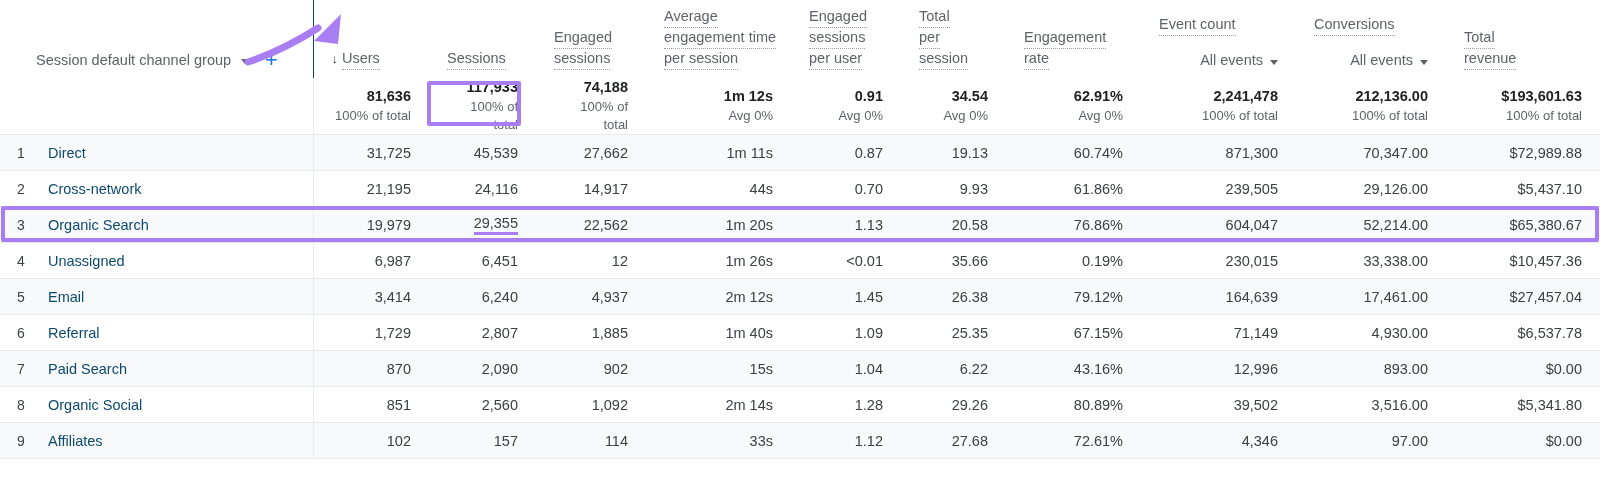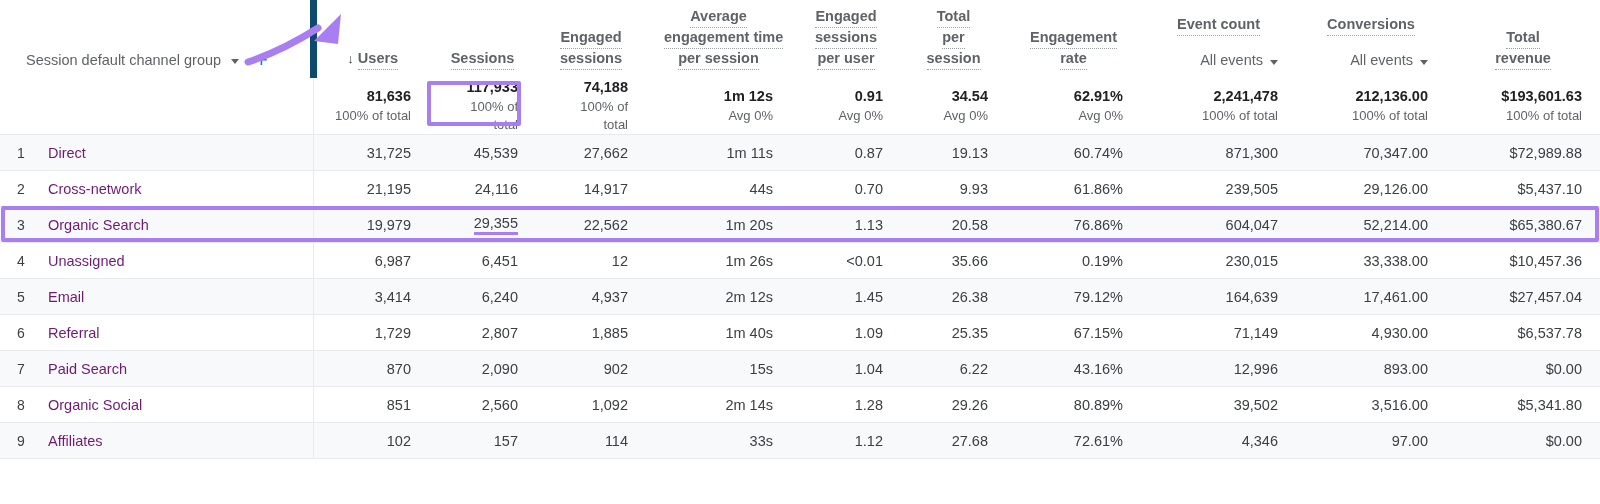--- a/index.html
+++ b/index.html
@@ -47,23 +47,23 @@
     font-weight: 400;
     font-size: 14.5px;
     color: #5f6368;
     text-align: right;
     vertical-align: bottom;
     border-bottom: 0;
     background: #ffffff;
   }
   tr.head-row th.dim-head {
     text-align: right;
-    padding-left: 26px;
+    padding-left: 36px;
     padding-bottom: 10px;
-    border-right: 7px solid #0c4a6e;
+    border-right: 1px solid #0c4a6e;
   }
 
   .dim-head-inner {
     display: flex;
     align-items: center;
     gap: 10px;
     white-space: nowrap;
   }
   .dim-head-label { font-size: 14.5px; color: #5f6368; }
   .caret-down {
@@ -77,21 +77,21 @@
   .plus-icon {
     color: #1a73e8;
     font-size: 22px;
     line-height: 14px;
     font-weight: 400;
     margin-left: 6px;
     display: inline-block;
   }
 
   
-  .mh { display: block; text-align: center; line-height: 19px; font-weight: bold; }
+  .mh { display: block; text-align: left; line-height: 19px; }
   .mh span.dotted {
     display: inline-block;
     border-bottom: 1px dotted #9aa0a6;
     padding-bottom: 1px;
     white-space: nowrap;
   }
   .mh.sorted { position: relative; }
   .sort-arrow {
     font-size: 13px;
     color: #3c4043;
@@ -156,21 +156,21 @@
 
   .dim-inner { display: flex; align-items: center; }
   .row-index {
     width: 48px;
     min-width: 48px;
     text-align: left;
     padding-left: 17px;
     color: #3c4043;
     font-size: 14px;
   }
-  .row-label { color: #701a75; font-size: 14.5px; }
+  .row-label { color: #0c4a6e; font-size: 14.5px; }
 
   .underlined-val {
     display: inline-block;
     border-bottom: 3px solid #a97ef2;
     padding-bottom: 1px;
   }
 
   
   .hl-box {
     position: absolute;

